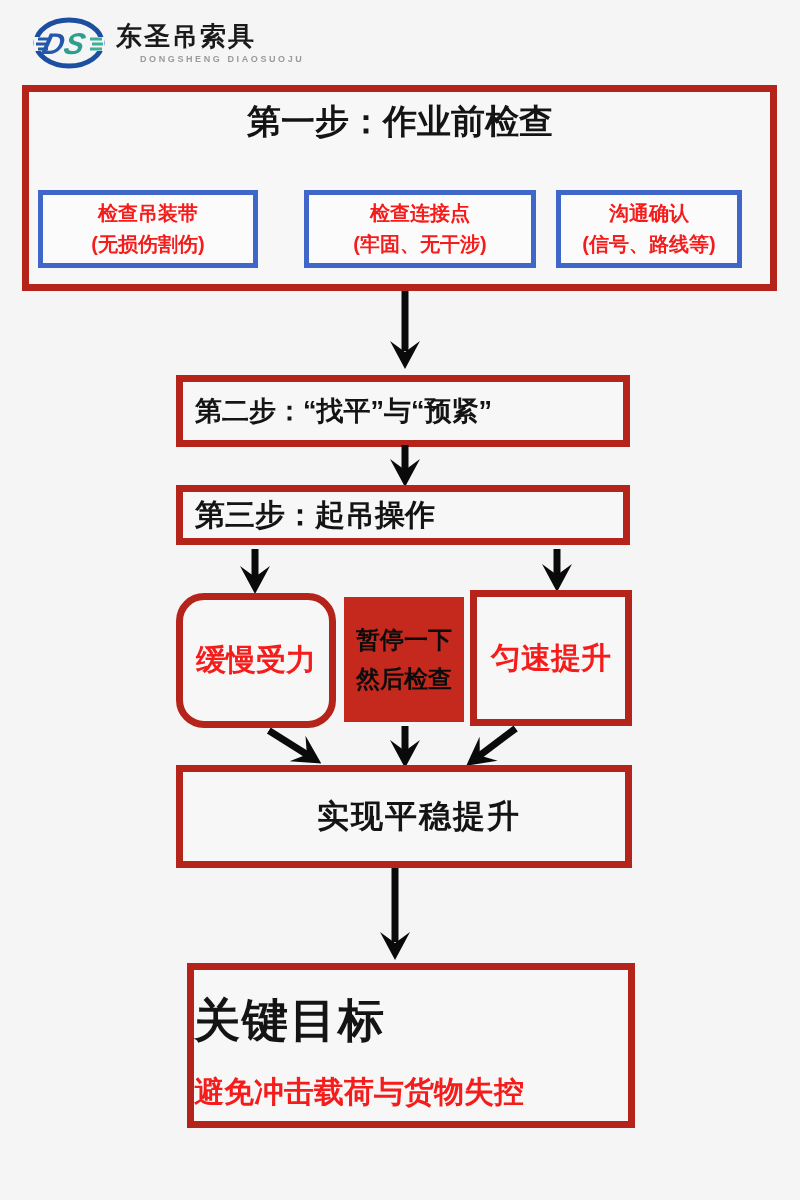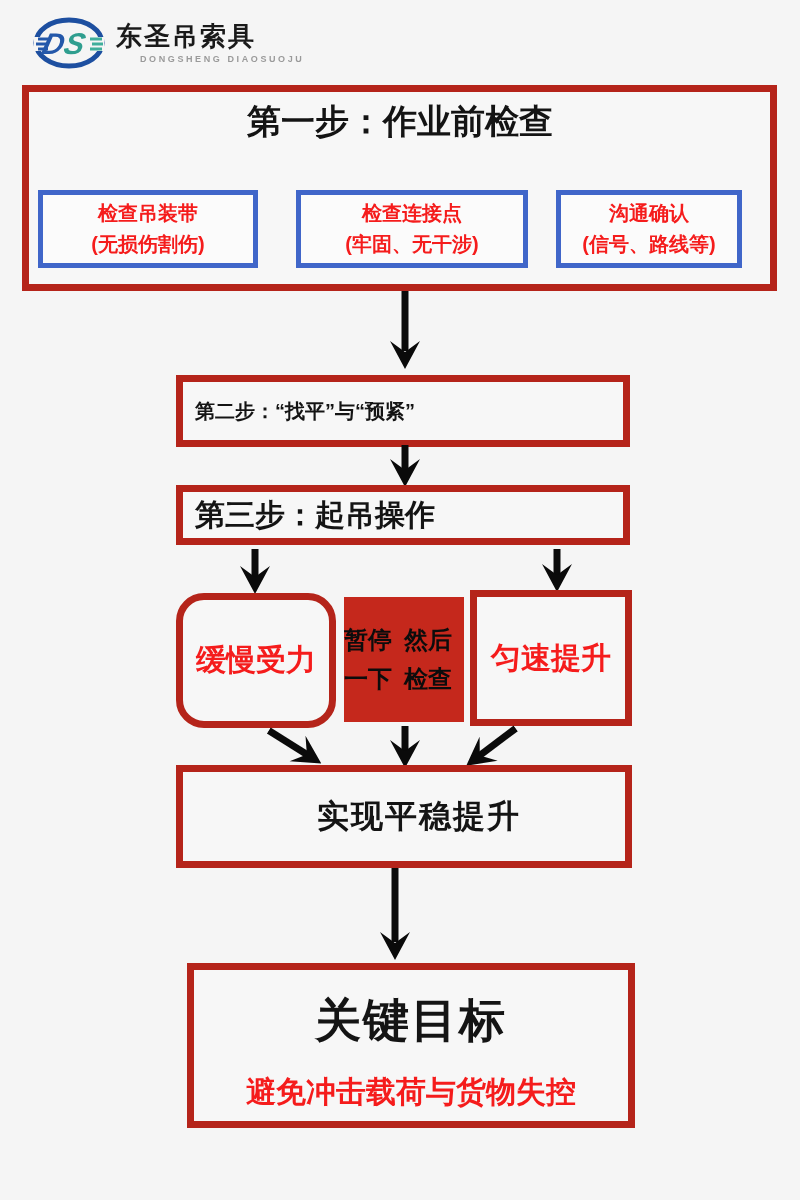--- a/index.html
+++ b/index.html
@@ -23,35 +23,35 @@
   .logo-mark{width:74px;height:56px;flex:0 0 auto;}
   .logo-text .brand{font-size:26px;font-weight:bold;color:#1a1a1a;letter-spacing:2px;line-height:1.1;}
   .logo-text .sub{font-size:9px;color:#9a9a9a;letter-spacing:2.6px;margin-top:3px;font-weight:bold;margin-left:24px;}
   
   .red-box{border:7px solid var(--red);background:#f7f7f7;}
   .blue-box{border:5px solid var(--blue);background:#fbfbfb;display:flex;flex-direction:column;justify-content:center;text-align:center;}
   .blue-box .l1,.blue-box .l2{color:var(--red-text);font-weight:bold;font-size:20px;line-height:1.55;}
   .step1{left:22px;top:85px;width:755px;height:206px;}
   .step1-title{left:0;top:99px;width:800px;text-align:center;font-size:34px;font-weight:bold;color:var(--ink);}
   .check-a{left:38px;top:190px;width:220px;height:78px;}
-  .check-b{left:296px;top:190px;width:232px;height:78px;}
+  .check-b{left:304px;top:190px;width:232px;height:78px;}
   .check-c{left:556px;top:190px;width:186px;height:78px;}
   .step2{left:176px;top:375px;width:454px;height:72px;display:flex;align-items:center;}
-  .step2 .t{font-size:20px;font-weight:bold;color:var(--ink);padding-left:12px;white-space:nowrap;}
+  .step2 .t{font-size:27px;font-weight:bold;color:var(--ink);padding-left:12px;white-space:nowrap;}
   .step3{left:176px;top:485px;width:454px;height:60px;display:flex;align-items:center;}
   .step3 .t{font-size:30px;font-weight:bold;color:var(--ink);padding-left:12px;}
   .br-left{left:176px;top:593px;width:160px;height:135px;display:flex;align-items:center;justify-content:center;border-radius:28px;}
   .br-left .t{color:var(--red-text);font-size:30px;font-weight:bold;}
-  .br-mid{left:344px;top:597px;width:120px;height:125px;background:var(--red-fill);display:flex;flex-direction:row;align-items:center;justify-content:center;}
+  .br-mid{left:344px;top:597px;width:120px;height:125px;background:var(--red-fill);display:flex;flex-direction:column;align-items:center;justify-content:center;}
   .br-mid .t{color:#0c0c0c;font-size:24px;font-weight:bold;line-height:1.6;}
   .br-right{left:470px;top:590px;width:162px;height:136px;display:flex;align-items:center;justify-content:center;}
   .br-right .t{color:var(--red-text);font-size:30px;font-weight:bold;}
   .result{left:176px;top:765px;width:456px;height:103px;display:flex;align-items:center;justify-content:center;}
   .result .t{font-size:32px;font-weight:bold;color:var(--ink);letter-spacing:2px;margin-left:30px;}
-  .goal{left:187px;top:963px;width:448px;height:165px;text-align:center;}
+  .goal{left:187px;top:963px;width:448px;height:165px;}
   .goal .t{font-size:46px;font-weight:bold;color:var(--ink);margin-top:20px;letter-spacing:2px;}
   .goal .s{font-size:30px;font-weight:bold;color:var(--red-text);margin-top:20px;white-space:nowrap;}
   .arrow{pointer-events:none;}
 </style>
 </head>
 <body>
 
 <div class="stage">
 
   <div class="abs logo">

